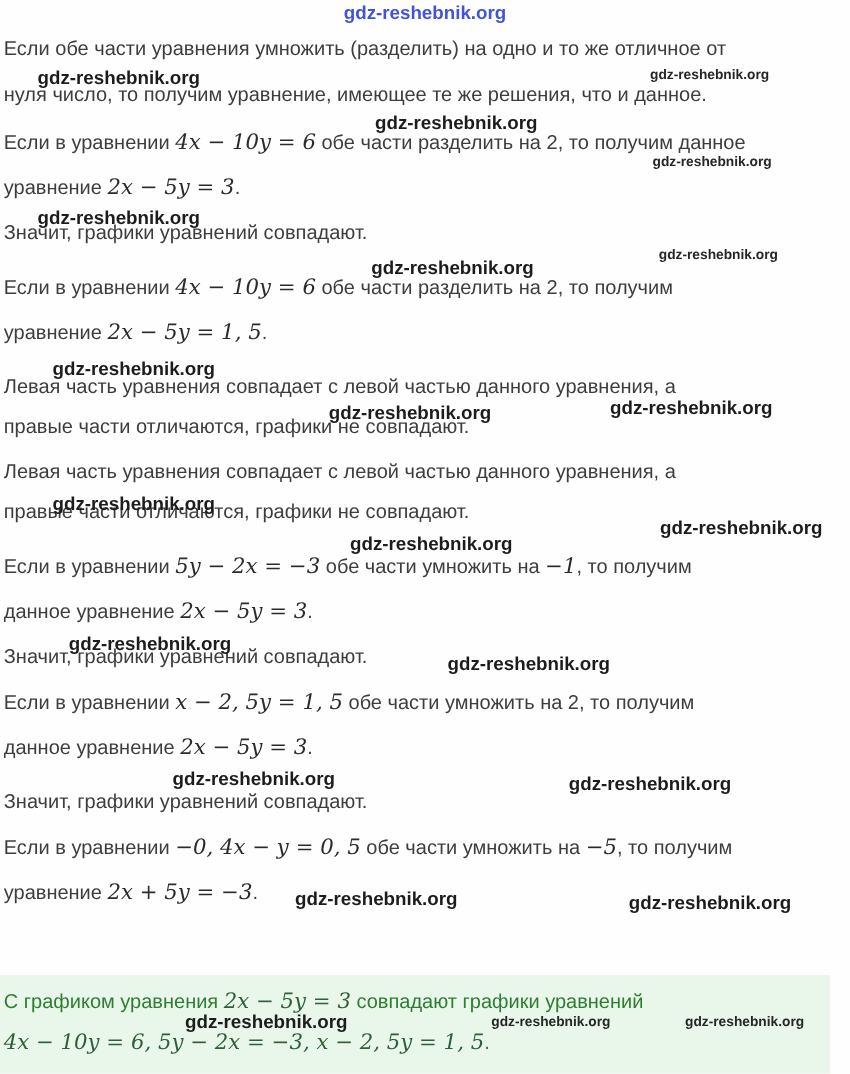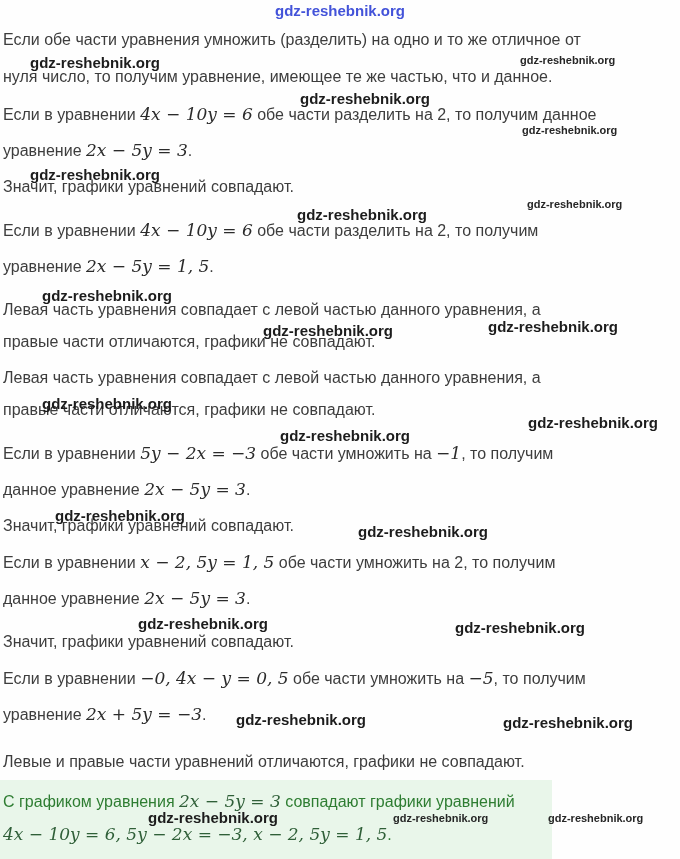--- a/index.html
+++ b/index.html
@@ -48,54 +48,53 @@
     position: absolute;
     font-weight: 700;
     font-size: 11px;
     color: #262626;
     white-space: nowrap;
   }
   .answer-block {
     position: absolute;
     left: 0;
     top: 780px;
-    width: 552px;
+    width: 664px;
     height: 79px;
     background: #e9f6ea;
   }
   .answer-block .line { color: #2e7d32; }
   .answer-block .math { color: #2f5f38; }
 </style>
 </head>
 <body>
 
 <div class="page">
 
   <a class="header-link">gdz-reshebnik.org</a>
 
   <p class="line" style="top:30px"><span>Если обе части уравнения умножить (разделить) на одно и то же отличное от</span></p>
-  <p class="line" style="top:67px"><span>нуля число, то получим уравнение, имеющее те же частью, что и данное.</span></p>
+  <p class="line" style="top:67px"><span>нуля число, то получим уравнение, имеющее те же решения, что и данное.</span></p>
   <p class="line" style="top:104px"><span>Если в уравнении </span><span class="math">4x − 10y = 6</span><span> обе части разделить на 2, то получим данное</span></p>
   <p class="line" style="top:140px"><span>уравнение </span><span class="math">2x − 5y = 3</span><span>.</span></p>
   <p class="line" style="top:177px"><span>Значит, графики уравнений совпадают.</span></p>
   <p class="line" style="top:220px"><span>Если в уравнении </span><span class="math">4x − 10y = 6</span><span> обе части разделить на 2, то получим</span></p>
   <p class="line" style="top:256px"><span>уравнение </span><span class="math">2x − 5y = 1, 5</span><span>.</span></p>
   <p class="line" style="top:300px"><span>Левая часть уравнения совпадает с левой частью данного уравнения, а</span></p>
   <p class="line" style="top:332px"><span>правые части отличаются, графики не совпадают.</span></p>
   <p class="line" style="top:368px"><span>Левая часть уравнения совпадает с левой частью данного уравнения, а</span></p>
   <p class="line" style="top:400px"><span>правые части отличаются, графики не совпадают.</span></p>
   <p class="line" style="top:443px"><span>Если в уравнении </span><span class="math">5y − 2x = −3</span><span> обе части умножить на </span><span class="math">−1</span><span>, то получим</span></p>
   <p class="line" style="top:479px"><span>данное уравнение </span><span class="math">2x − 5y = 3</span><span>.</span></p>
   <p class="line" style="top:516px"><span>Значит, графики уравнений совпадают.</span></p>
   <p class="line" style="top:552px"><span>Если в уравнении </span><span class="math">x − 2, 5y = 1, 5</span><span> обе части умножить на 2, то получим</span></p>
   <p class="line" style="top:588px"><span>данное уравнение </span><span class="math">2x − 5y = 3</span><span>.</span></p>
   <p class="line" style="top:632px"><span>Значит, графики уравнений совпадают.</span></p>
   <p class="line" style="top:668px"><span>Если в уравнении </span><span class="math">−0, 4x − y = 0, 5</span><span> обе части умножить на </span><span class="math">−5</span><span>, то получим</span></p>
   <p class="line" style="top:704px"><span>уравнение </span><span class="math">2x + 5y = −3</span><span>.</span></p>
-  <p class="line" style="top:752px"><span>Левые и правые части уравнений отличаются, графики не совпадают.</span></p>
 
   <div class="answer-block">
     <p class="line" style="top:11px"><span>С графиком уравнения </span><span class="math">2x − 5y = 3</span><span> совпадают графики уравнений</span></p>
     <p class="line" style="top:44px"><span class="math">4x − 10y = 6, 5y − 2x = −3, x − 2, 5y = 1, 5</span><span>.</span></p>
   </div>
 
   <span class="wm" style="left:30px;  top:54px">gdz-reshebnik.org</span>
   <span class="wm-sm" style="left:520px; top:54px">gdz-reshebnik.org</span>
   <span class="wm" style="left:300px; top:90px">gdz-reshebnik.org</span>
   <span class="wm-sm" style="left:522px; top:124px">gdz-reshebnik.org</span>

